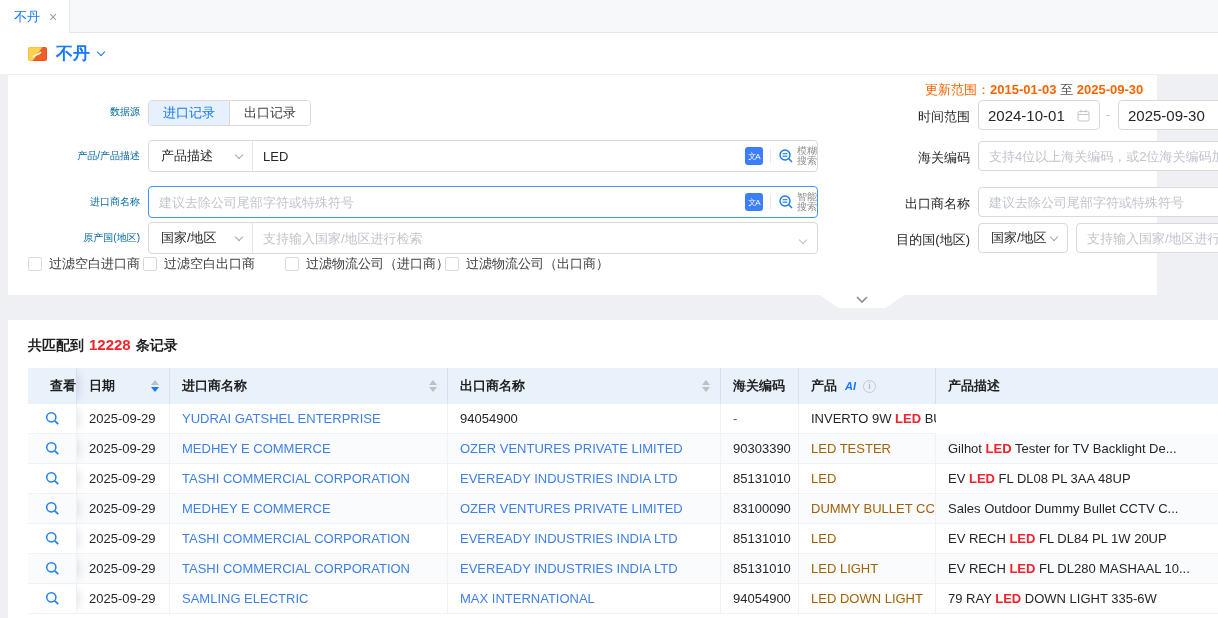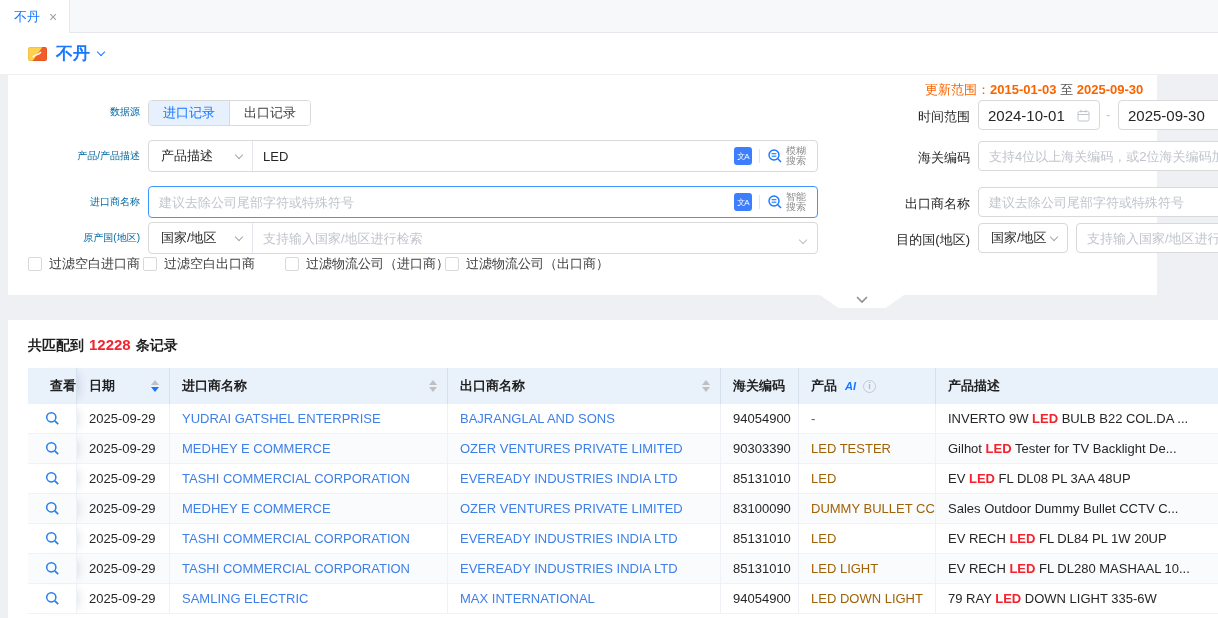--- a/index.html
+++ b/index.html
@@ -45,21 +45,21 @@
   .group.focused{border-color:#4096ff;}
   .gsel{width:104px;height:100%;border-right:1px solid #e5e6eb;display:flex;align-items:center;
     padding:0 10px 0 12px;color:#262626;cursor:pointer;justify-content:space-between;flex:none;}
   .gsel .chev{width:6px;height:6px;border-color:#a6a6a6;margin-bottom:2px;}
   .group input{flex:1;border:0;outline:0;font-size:13px;padding:0 10px;min-width:0;color:#262626;background:transparent;
     font-family:"Liberation Sans","DejaVu Sans",sans-serif;}
   .group input::placeholder, .dateinput input::placeholder, .sinput input::placeholder{color:#c0c4cc;}
   .trans-icon{flex:none;width:18px;height:18px;border-radius:3px;background:#3d7eff;color:#fff;
     display:flex;align-items:center;justify-content:center;font-size:8px;letter-spacing:-1px;cursor:pointer;}
   .vdiv{flex:none;width:1px;height:14px;background:#e5e6eb;margin:0 7px;}
-  .srch-btn{flex:none;display:flex;align-items:center;gap:3px;margin-right:11px;cursor:pointer;}
+  .srch-btn{flex:none;display:flex;align-items:center;gap:3px;margin-right:0;cursor:pointer;}
   .srch-txt{font-size:10px;line-height:10px;color:#8c8c8c;}
   .gchev{flex:none;margin-right:11px;}
   .gchev .chev{border-color:#bfbfbf;width:6px;height:6px;}
 
   .sinput{position:absolute;height:30px;border:1px solid #d9d9d9;border-radius:4px;background:#fff;
     display:flex;align-items:center;}
   .sinput input{flex:1;border:0;outline:0;font-size:13px;padding:0 10px;min-width:0;background:transparent;
     font-family:"Liberation Sans","DejaVu Sans",sans-serif;color:#262626;}
   .ssel{position:absolute;height:30px;border:1px solid #d9d9d9;border-radius:4px;background:#fff;
     display:flex;align-items:center;justify-content:space-between;padding:0 10px 0 12px;cursor:pointer;}
@@ -290,21 +290,20 @@
           <div class="td c-view shadow-r">
             <span class="view-btn">
               <svg width="15" height="15" viewBox="0 0 15 15">
                 <circle cx="6.3" cy="6.3" r="4.6" fill="none" stroke="#2080f0" stroke-width="1.5"></circle>
                 <line x1="9.8" y1="9.8" x2="13.2" y2="13.2" stroke="#2080f0" stroke-width="1.7"></line>
               </svg>
             </span>
           </div>
           <div class="td">2025-09-29</div>
           <div class="td"><a class="link">YUDRAI GATSHEL ENTERPRISE</a></div>
-          <div class="td"><a class="link">BAJRANGLAL AND SONS</a></div>
           <div class="td">94054900</div>
           <div class="td"><span class="pdash">-</span></div>
           <div class="td desc"><span>INVERTO 9W </span><span class="hl">LED</span><span> BULB B22 COL.DA ...</span></div>
         </div>
         <div class="trow alt">
           <div class="td c-view shadow-r">
             <span class="view-btn">
               <svg width="15" height="15" viewBox="0 0 15 15">
                 <circle cx="6.3" cy="6.3" r="4.6" fill="none" stroke="#2080f0" stroke-width="1.5"></circle>
                 <line x1="9.8" y1="9.8" x2="13.2" y2="13.2" stroke="#2080f0" stroke-width="1.7"></line>

